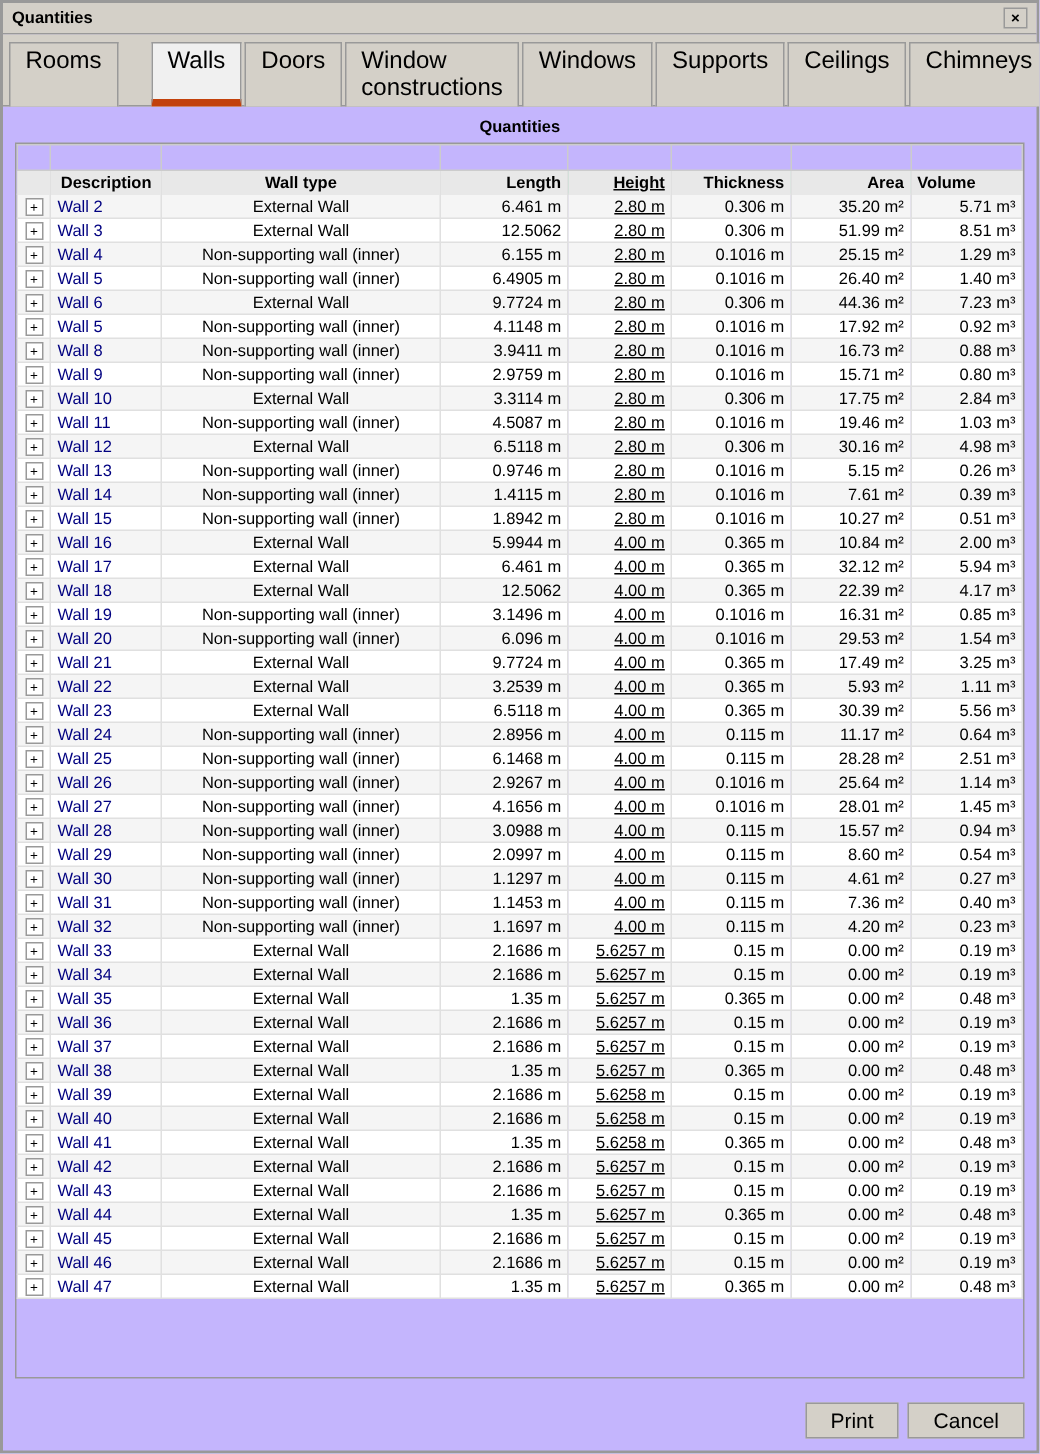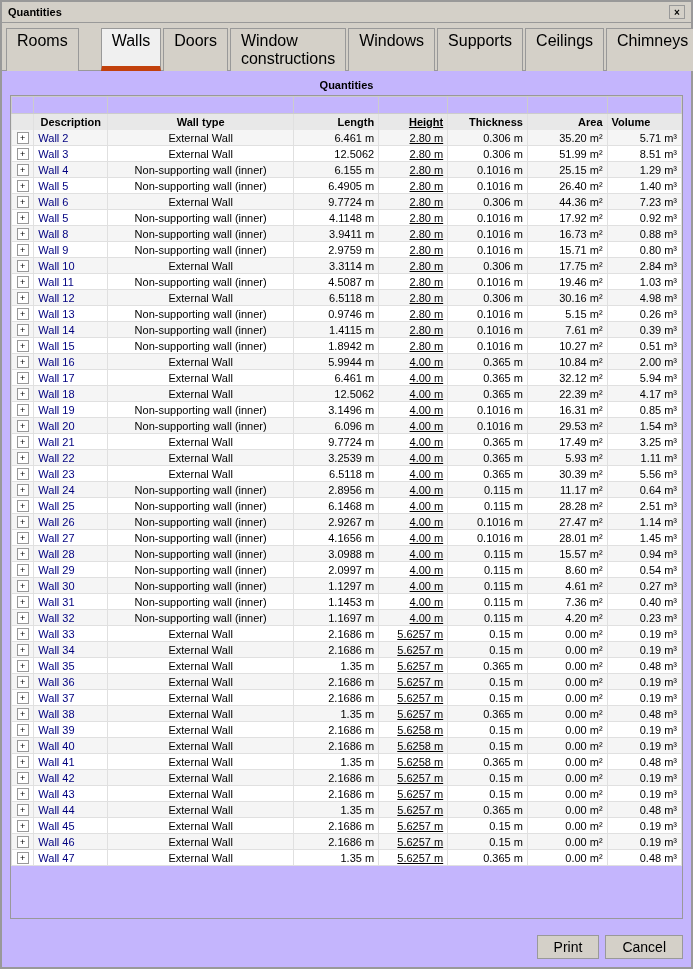--- a/index.html
+++ b/index.html
@@ -488,21 +488,21 @@
     <td class="col-area right">28.28 m²</td>
     <td class="col-volume right">2.51 m³</td>
   </tr>
             <tr>
     <td class="col-expand center"><span class="expand-btn">+</span></td>
     <td class="col-desc wall-name">Wall 26</td>
     <td class="col-walltype">Non-supporting wall (inner)</td>
     <td class="col-length right">2.9267 m</td>
     <td class="col-height right">4.00 m</td>
     <td class="col-thickness right">0.1016 m</td>
-    <td class="col-area right">27.47 m²</td>
+    <td class="col-area right">25.64 m²</td>
     <td class="col-volume right">1.14 m³</td>
   </tr>
             <tr>
     <td class="col-expand center"><span class="expand-btn">+</span></td>
     <td class="col-desc wall-name">Wall 27</td>
     <td class="col-walltype">Non-supporting wall (inner)</td>
     <td class="col-length right">4.1656 m</td>
     <td class="col-height right">4.00 m</td>
     <td class="col-thickness right">0.1016 m</td>
     <td class="col-area right">28.01 m²</td>

